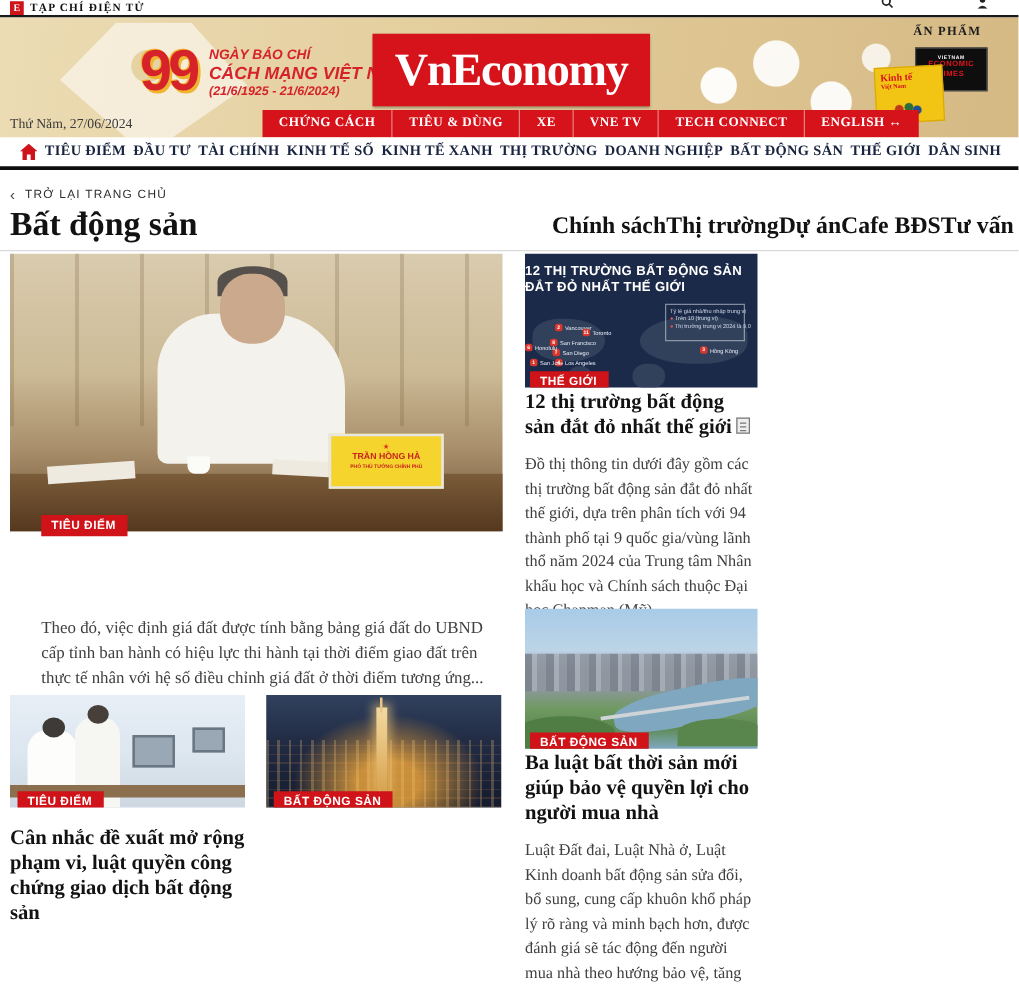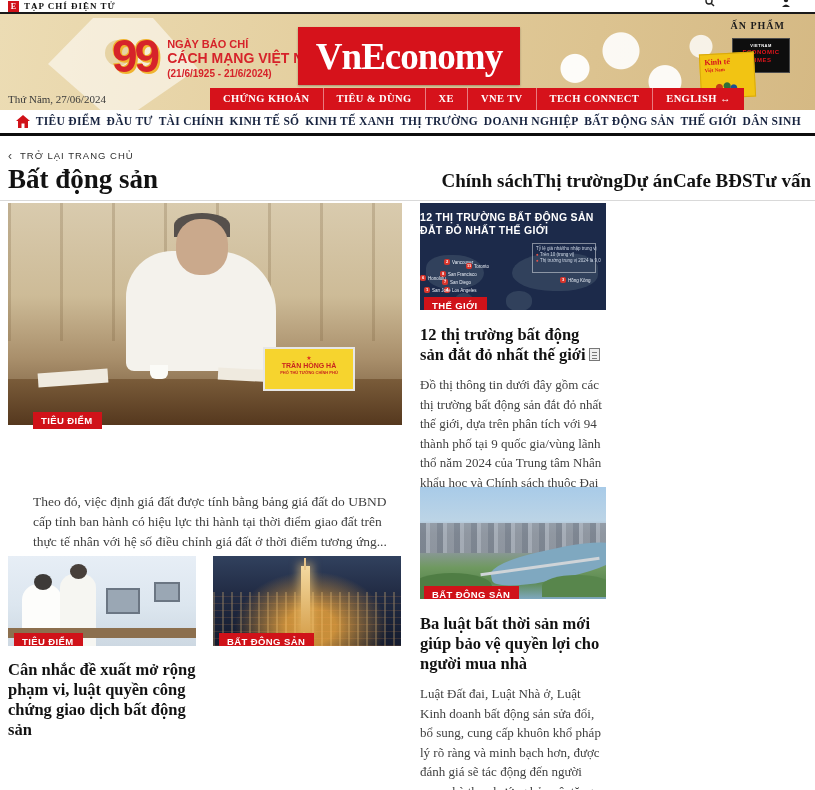--- a/index.html
+++ b/index.html
@@ -21,21 +21,21 @@
     background:linear-gradient(100deg,#ecdcb4 0%,#e3cd9c 45%,#d5b984 100%); overflow:hidden; }
   .nib { position:absolute; left:48px; top:4px; width:150px; height:92px;
     background:rgba(255,255,255,.55);
     clip-path:polygon(30% 0,70% 0,100% 55%,60% 100%,35% 100%,0 50%); }
   .nib-hole { position:absolute; left:105px; top:26px; width:26px; height:26px; border-radius:50%;
     background:#e6d3a4; }
   .anniv { position:absolute; left:112px; top:16px; display:flex; align-items:flex-start; }
   .anniv .num { font:900 46px/52px "Liberation Sans",sans-serif; color:#d6232a;
     text-shadow:2px 2px 0 #f0b42f,-1px -1px 0 #f0b42f; letter-spacing:-3px; }
   .anniv .txt { margin-left:10px; margin-top:8px; color:#d6232a;
-    font-family:"Liberation Sans",sans-serif; }
+    font-family:"Liberation Sans",sans-serif;font-style:italic; }
   .anniv .t1 { font-size:11px; font-weight:bold; }
   .anniv .t2 { font-size:14px; font-weight:bold; }
   .anniv .t3 { font-size:10px; font-weight:bold; margin-top:2px; }
   .logo-box { position:absolute; left:298px; top:13px; width:222px; height:58px;
     background:#d6121b; display:flex; align-items:center; justify-content:center;
     box-shadow:0 1px 2px rgba(0,0,0,.3); }
   .logo-box span { color:#fff; font:bold 37px/1 "Liberation Serif",serif; letter-spacing:-1px; }
   .flowers { position:absolute; left:525px; top:6px; width:200px; height:88px;
     background:
       radial-gradient(circle at 25% 55%, rgba(255,255,255,.95) 0 14px, rgba(255,255,255,0) 15px),
@@ -139,21 +139,21 @@
   .img-night .tower { position:absolute; left:88px; top:10px; width:9px; height:66px;
     background:linear-gradient(180deg,#f3d9a0,#d8a452); box-shadow:0 0 8px 3px rgba(243,200,120,.55); }
   .img-night .spire { position:absolute; left:91px; top:2px; width:2px; height:12px; background:#e8c489; }
   .img-night .dots { position:absolute; inset:40% 0 0 0; opacity:.5;
     background:repeating-linear-gradient(90deg, rgba(255,210,130,.5) 0 2px, transparent 2px 9px),
                repeating-linear-gradient(0deg, rgba(255,160,80,.28) 0 1px, transparent 1px 7px); }
   
   .r-art { position:absolute; left:420px; width:186px; }
   .r-art .img { position:relative; width:186px; cursor:pointer; }
   .r-art .img .badge { left:4px; bottom:-4px; }
-  .r-title { margin-top:15px; font:bold 16.5px/20px "Liberation Serif",serif; color:#121212; cursor:pointer; }
+  .r-title { margin-top:1px; font:bold 16.5px/20px "Liberation Serif",serif; color:#121212; cursor:pointer; }
   .r-excerpt { margin-top:10px; font:13px/19.5px "Liberation Serif",serif; color:#3f3f3f; }
   .doc-ico { display:inline-block; width:11px; height:13px; border:1px solid #777; background:#eee;
     vertical-align:-1px; margin-left:4px; position:relative; }
   .doc-ico::before { content:""; position:absolute; left:2px; top:3px; width:5px; height:1px;
     background:#777; box-shadow:0 3px 0 #777, 0 6px 0 #777; }
   
   .infog { height:107px; background:#1c2a4a; overflow:hidden; }
   .infog .ttl { margin-top:8px; text-align:left; color:#fff;
     font:bold 10.5px/13px "Liberation Sans",sans-serif; letter-spacing:.3px; }
   .infog .land { position:absolute; background:#35455f; opacity:.85; }
@@ -217,21 +217,21 @@
       <div class="c1">VIETNAM</div>
       <div class="c2">ECONOMIC TIMES</div>
     </div>
     <div class="cover-yellow">
       <div class="c1">Kinh tế</div>
       <div class="c2">Việt Nam</div>
       <div class="blob"></div>
     </div>
     <div class="date-line">Thứ Năm, 27/06/2024</div>
     <div class="red-menu">
-      <div class="item">CHỨNG KHOÁN</div>
+      <div class="item">CHỨNG CÁCH</div>
       <div class="item">TIÊU &amp; DÙNG</div>
       <div class="item">XE</div>
       <div class="item">VNE TV</div>
       <div class="item">TECH CONNECT</div>
       <div class="item">ENGLISH ↔</div>
     </div>
   </div>
 
   <div class="mainnav">
     <svg class="home-ico" viewBox="0 0 14 13">

